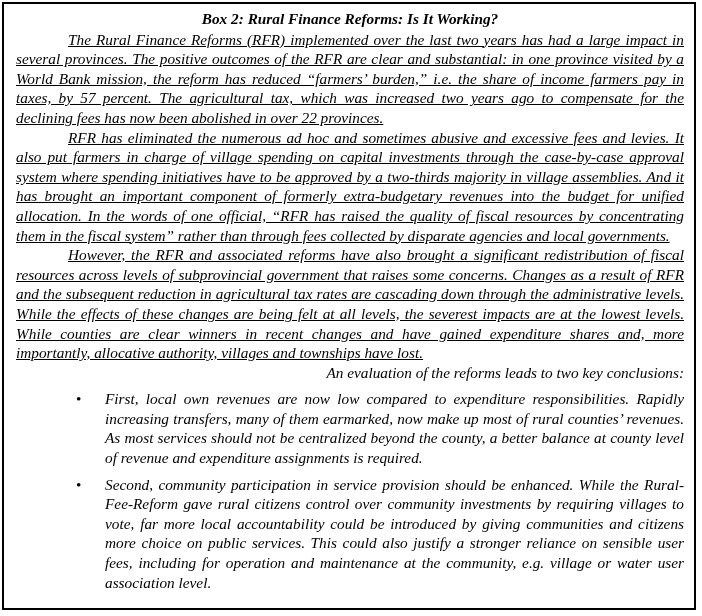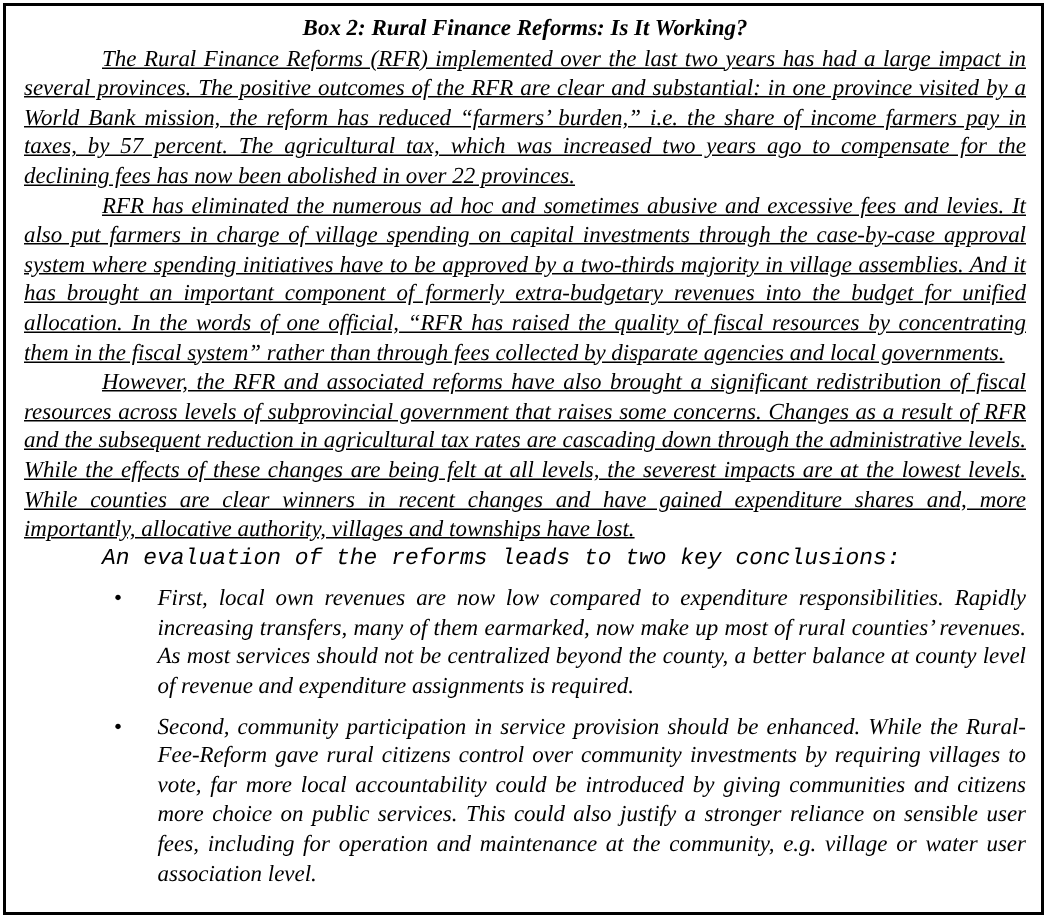--- a/index.html
+++ b/index.html
@@ -36,22 +36,21 @@
     margin: 0 0 1px 0;
   }
   p.para {
     margin: 0;
     text-indent: 52px;
     text-decoration: underline;
   }
   p.para-lead-in {
     margin: 0;
     text-indent: 52px;
-    text-align: left;
-    font-family: Liberation Mono, monospace;
+    text-align: right;
   }
   .bullet-item {
     position: relative;
     margin: 7px 0 0 89px;
     text-align: justify;
   }
   .bullet-item .bullet-marker {
     position: absolute;
     left: -29px;
     top: 0;

